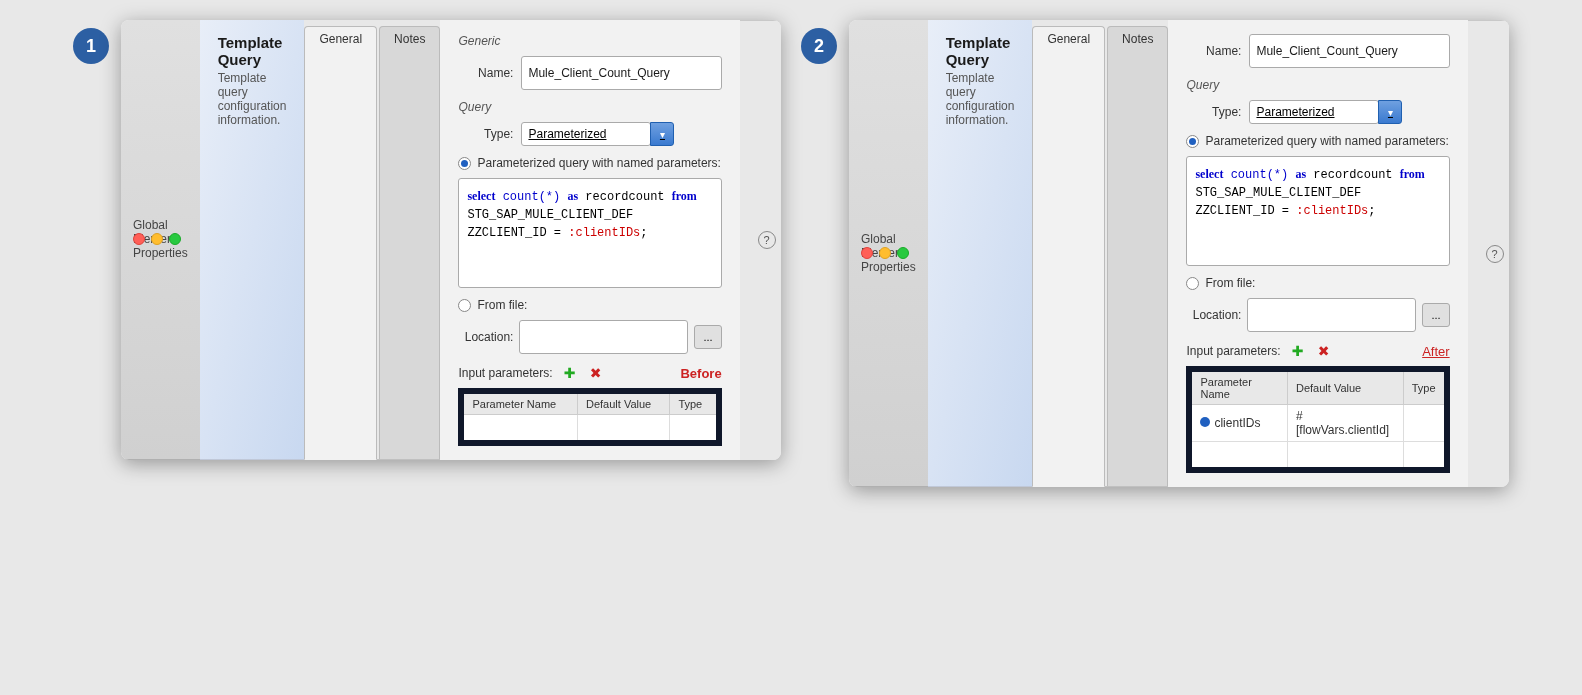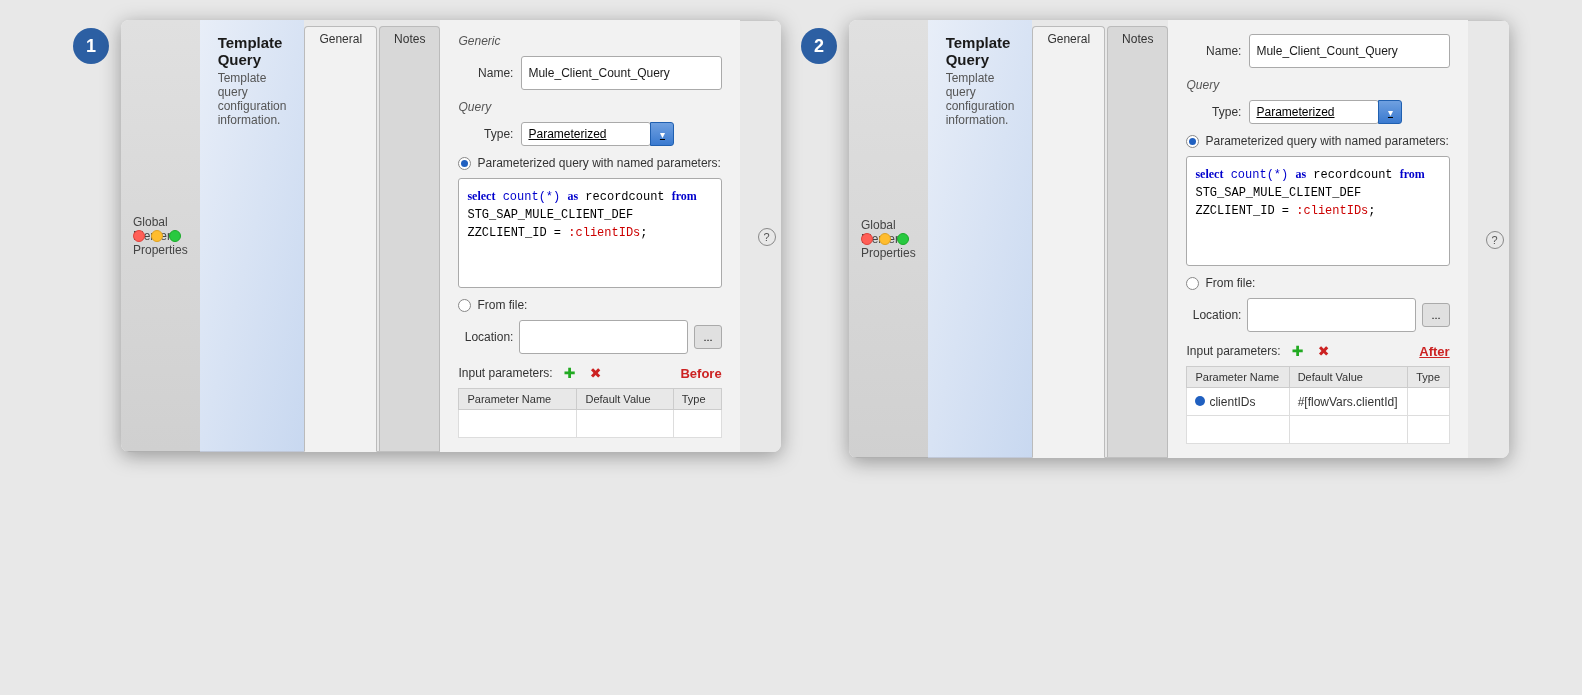--- a/index.html
+++ b/index.html
@@ -287,30 +287,30 @@
 
     .before-label {
       color: #cc2222;
       font-weight: bold;
       font-size: 13px;
       margin-left: auto;
     }
 
     .after-label {
       color: #cc2222;
-      font-weight: bold;
+      font-weight: normal;
       font-size: 13px;
       margin-left: auto;
       text-decoration: underline;
     }
 
     .params-table {
       width: 100%;
       border-collapse: collapse;
-      border: 1px solid #0f172a;
+      border: 6px solid #0f172a;
       background: white;
     }
 
     .params-table th {
       background: #e8e8e8;
       border: 1px solid #ccc;
       padding: 4px 8px;
       font-size: 11px;
       font-weight: normal;
       color: #333;

